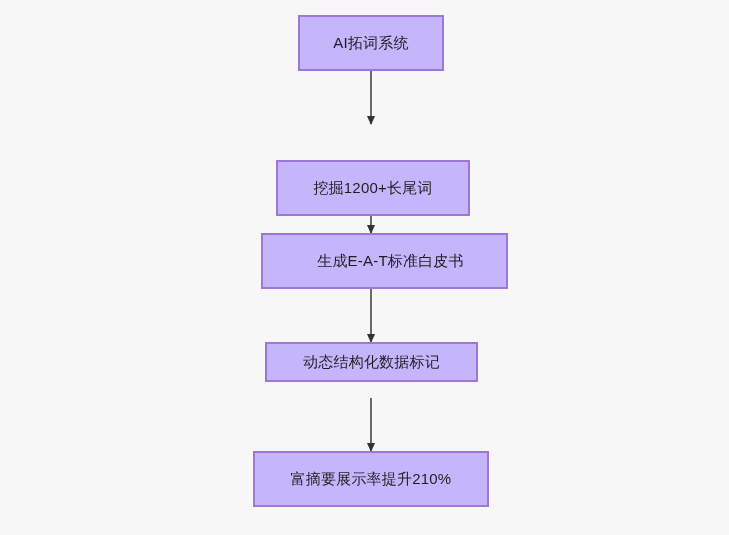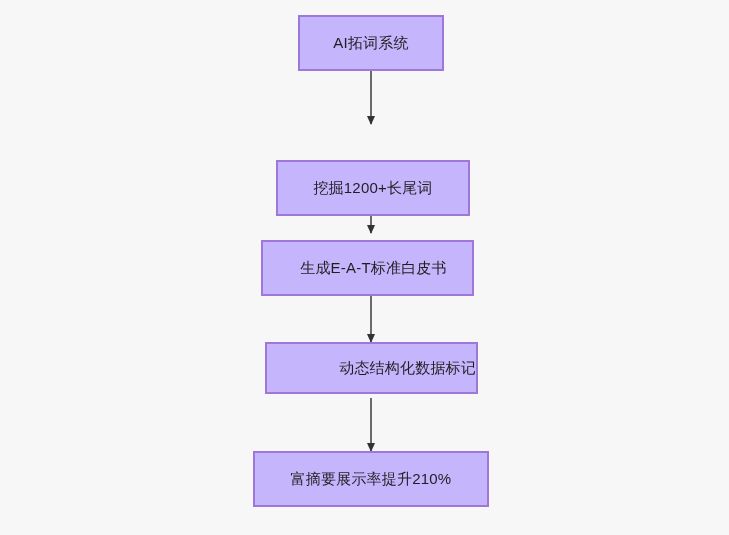--- a/index.html
+++ b/index.html
@@ -63,23 +63,23 @@
         <line x1="371" y1="398" x2="371" y2="451" stroke="#6b6b6b" stroke-width="2" marker-end="url(#arrowhead)"></line>
       </g>
   </svg>
   <div id="node-layer">
       <div class="node" style="left: 298px; top: 15px; width: 146px; height: 56px;">
         <span class="node-label">AI拓词系统</span>
       </div>
       <div class="node" style="left: 276px; top: 124px; width: 194px; height: 56px; margin-top: 36px;">
         <span class="node-label">挖掘1200+长尾词</span>
       </div>
-      <div class="node" style="left: 261px; top: 240px; width: 213px; height: 56px; padding-left: 12px;">
+      <div class="node" style="left: 261px; top: 233px; width: 247px; height: 56px; padding-left: 12px;">
         <span class="node-label">生成E-A-T标准白皮书</span>
       </div>
-      <div class="node" style="left: 265px; top: 342px; width: 213px; height: 52px; justify-content: flex-end;">
+      <div class="node" style="left: 265px; top: 342px; width: 213px; height: 40px;">
         <span class="node-label">动态结构化数据标记</span>
       </div>
       <div class="node" style="left: 253px; top: 451px; width: 236px; height: 56px;">
         <span class="node-label">富摘要展示率提升210%</span>
       </div>
     </div>
 </div>
 
 </body></html>

